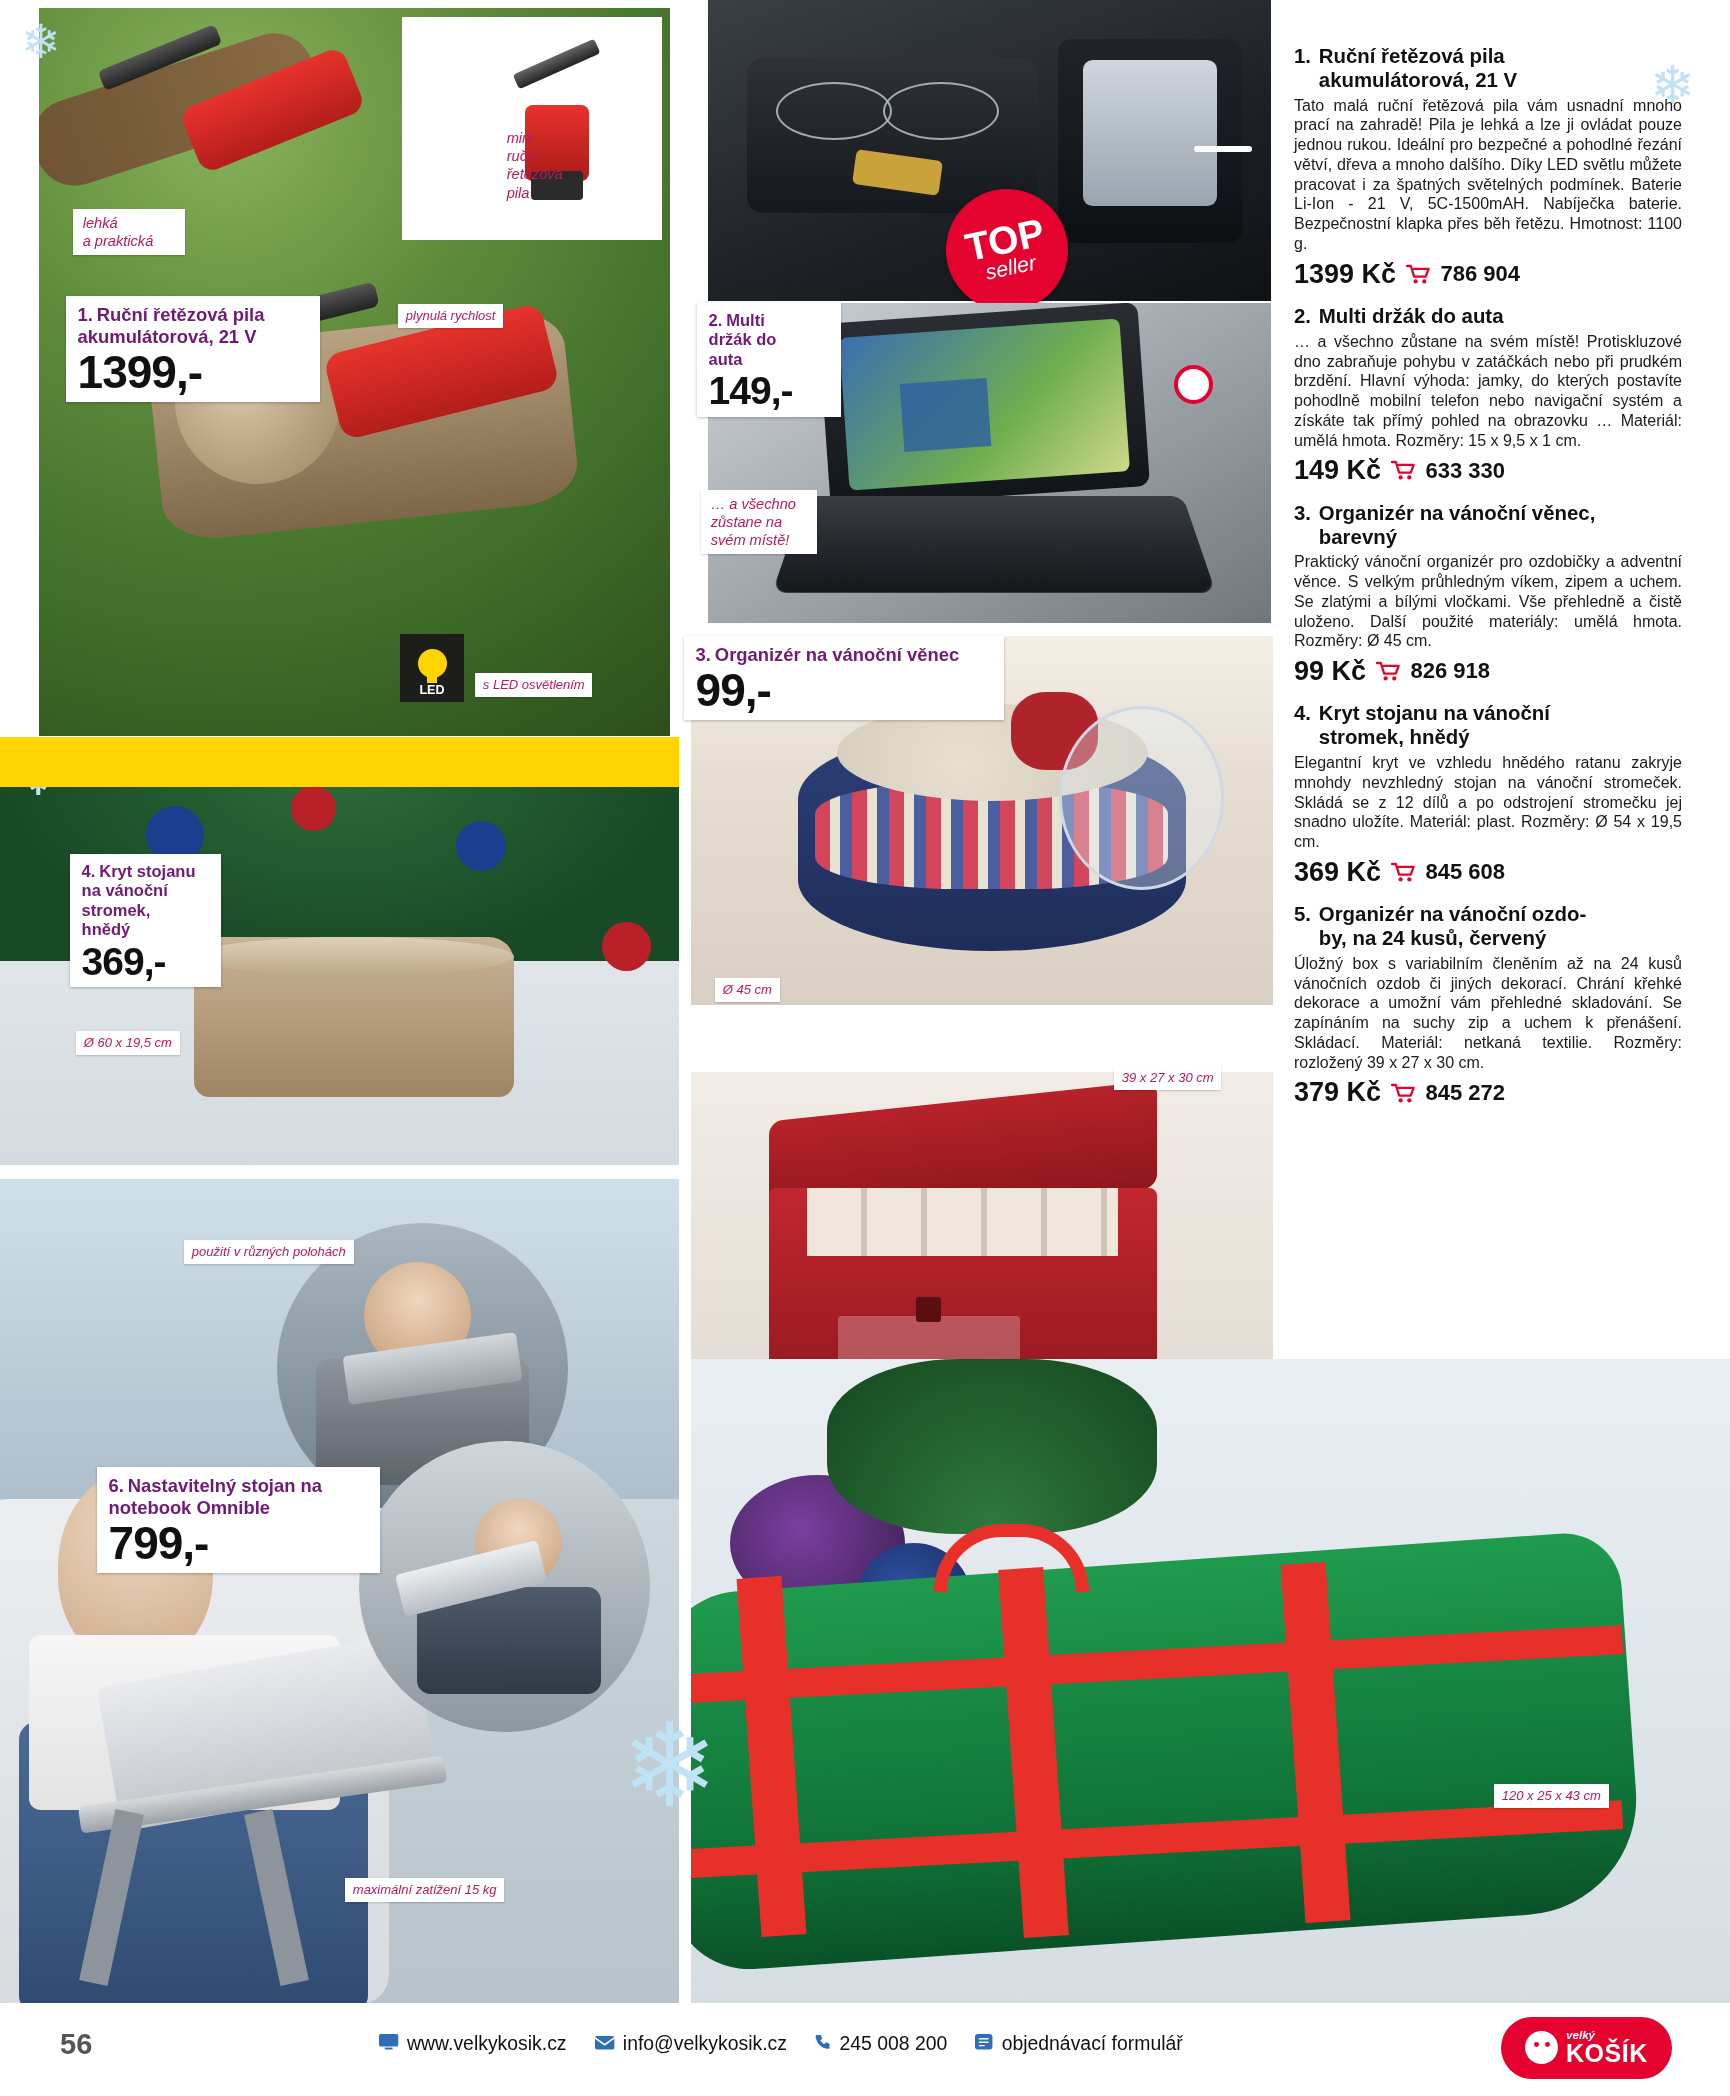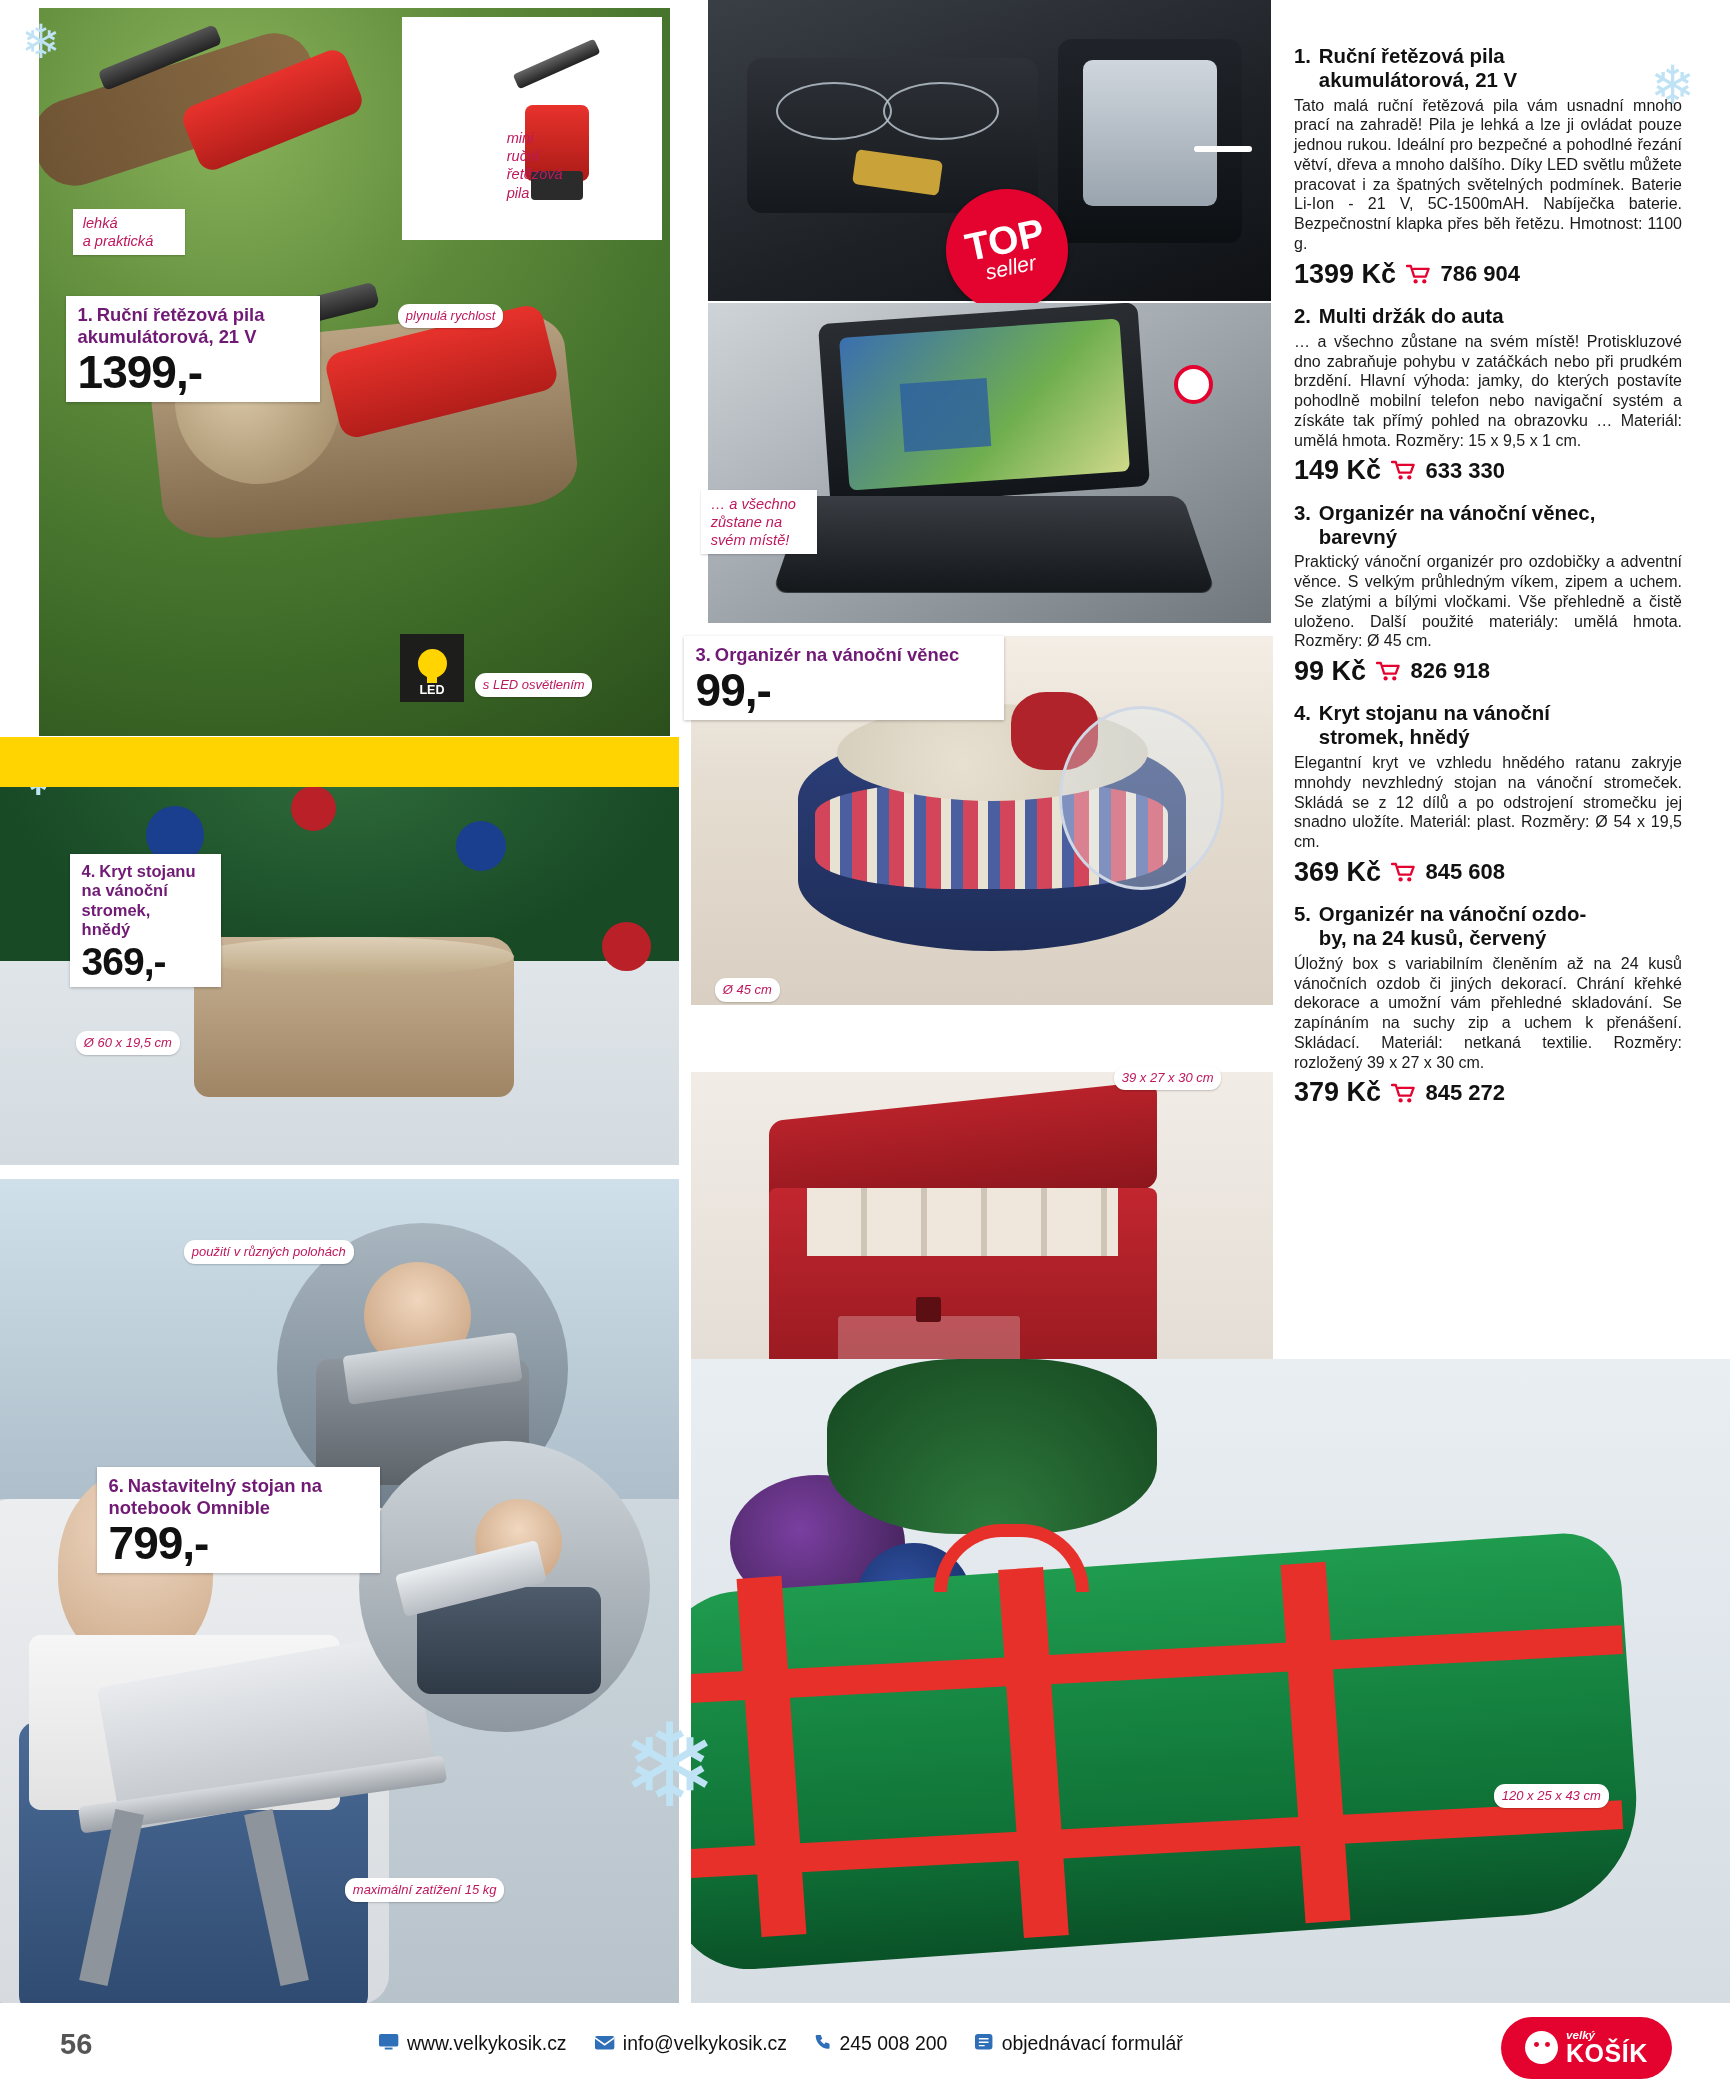--- a/index.html
+++ b/index.html
@@ -55,21 +55,21 @@
     position: absolute;
     background: #ffffff;
     color: #be185d;
     font-style: italic;
     font-size: 14.6px;
     line-height: 1.25;
     padding: 4.9px 9.7px;
     box-shadow: 0 1px 1.9px rgba(0,0,0,.2);
     white-space: pre-line;
   }
-  .tag.sm { font-size: 13px; padding: 3.9px 7.8px; border-radius: 11px; }
+  .tag.sm { font-size: 13px; padding: 3.9px 7.8px; }
 
   
   .col {
     position: absolute;
     left: 1294px;
     top: 45px;
     width: 388px;
   }
   .item { margin-bottom: 15.5px; }
   .item h3 {
@@ -279,20 +279,26 @@
     <div style="position:absolute; left:136px; top:25px; width:281px; height:153px;
          background:linear-gradient(135deg,#3a6fb0,#6fae4f 60%,#cfd98a); border-radius:7.8px; transform:rotate(-4deg);"></div>
     <div style="position:absolute; left:194px; top:78px; width:87px; height:68px;
          background:#2c5fa0; transform:rotate(-4deg); opacity:.8;"></div>
     <div style="position:absolute; right:58px; top:62px; width:39px; height:39px; border-radius:50%;
          background:#fff; border:4.9px solid #e4032e;"></div>
     <div style="position:absolute; left:82px; top:184px; width:408px; height:107px;
          background:linear-gradient(180deg,#3a3e44,#15181b); border-radius:13.6px; transform:perspective(291px) rotateX(26deg);"></div>
   </div>
 
+  <div class="pricebox small" style="left:697px; top:303px; width:144px;">
+    <div class="ttl"><span class="num">2.</span><span>Multi
+držák do
+auta</span></div>
+    <div class="price">149,-</div>
+  </div>
 
   <div class="tag" style="left:701px; top:490px; width:116px;">… a všechno
 zůstane na
 svém místě!</div>
 
   <div class="photo" style="left:691px; top:636px; width:582px; height:369px;">
     <div class="grad" style="background:linear-gradient(180deg,#efe7dc,#d9cfc2);"></div>
     <div style="position:absolute; left:0; top:0; width:100%; height:136px; background:linear-gradient(180deg,#f4eee6,#e6ded2);"></div>
     <div style="position:absolute; left:107px; top:92px; width:388px; height:223px;
          background:linear-gradient(180deg,#2c3f7a,#1e2d58); border-radius:50%/32%;"></div>

